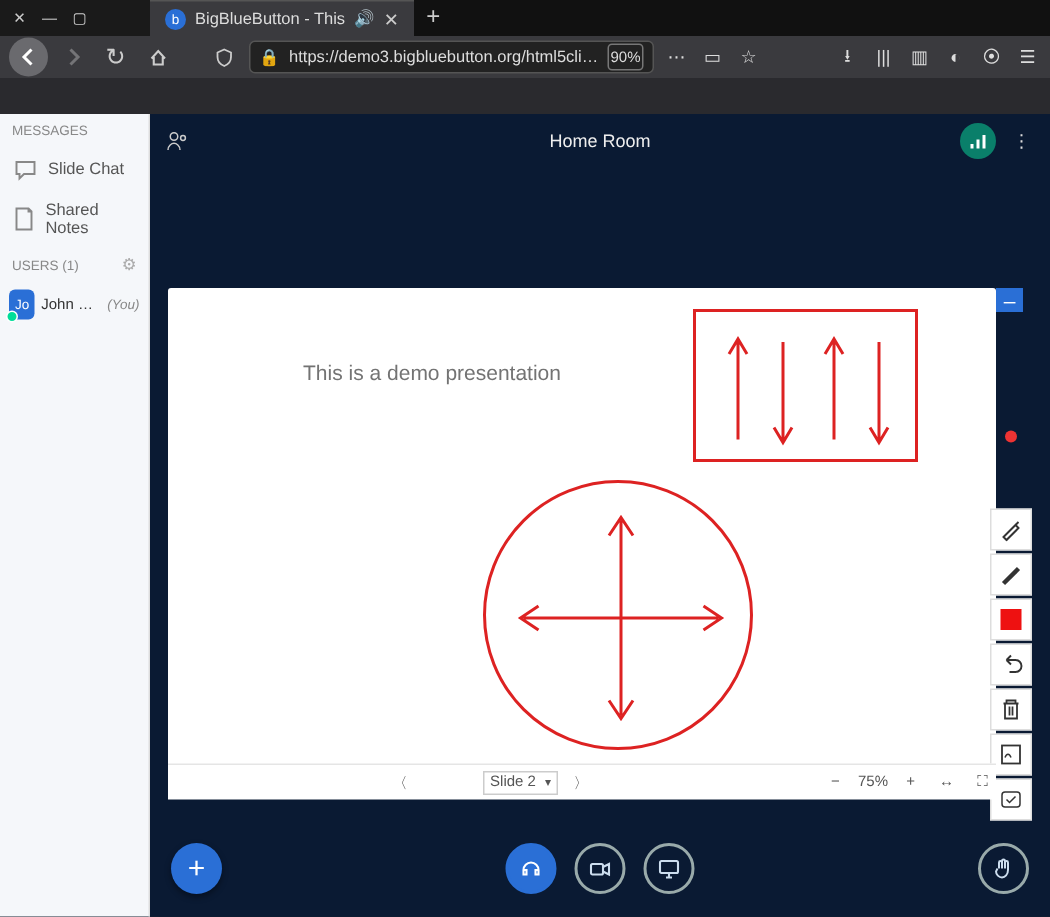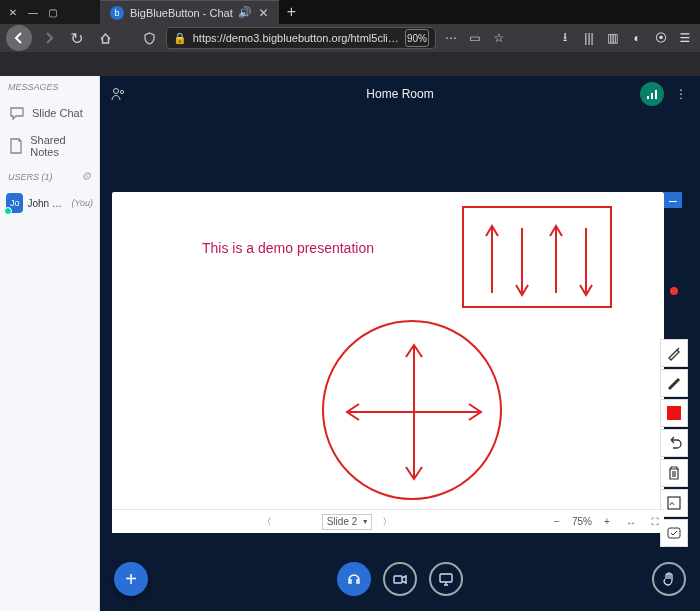--- a/index.html
+++ b/index.html
@@ -20,39 +20,39 @@
   .nav-back { width:26px; height:26px; border-radius:50%; background:#6a6a6e; }
   .urlbar { flex:0 0 auto; width:270px; height:22px; background:#222; border-radius:4px; display:flex; align-items:center; padding:0 6px; gap:6px; font-size:11px; color:#ddd; border:1px solid #555; }
   .urlbar .url { flex:1; white-space:nowrap; overflow:hidden; text-overflow:ellipsis; }
   .zoom-badge { width:24px; height:18px; border:1px solid #777; border-radius:3px; display:flex; align-items:center; justify-content:center; font-size:10px; }
   .nav-right { display:flex; align-items:center; gap:6px; margin-left:auto; }
   .nav-icon { width:18px; height:18px; display:flex; align-items:center; justify-content:center; font-size:12px; color:#ddd; }
 
   
   .app { position:absolute; top:76px; left:0; right:0; bottom:0; display:flex; background:#0a1a33; }
   .sidebar { width:100px; background:#f5f7fa; border-right:1px solid #ddd; display:flex; flex-direction:column; font-size:11px; color:#555; }
-  .side-section-hdr { padding:6px 8px; font-size:9px; color:#888; text-transform:uppercase; display:flex; align-items:center; justify-content:space-between;font-style:italic; }
+  .side-section-hdr { padding:6px 8px; font-size:9px; color:#888; text-transform:uppercase; display:flex; align-items:center; justify-content:space-between; }
   .side-item { display:flex; align-items:center; gap:6px; padding:6px 8px; cursor:pointer; }
   .side-item .icn { width:18px; height:18px; display:flex; align-items:center; justify-content:center; }
   .user-row { display:flex; align-items:center; gap:4px; padding:4px 6px; }
   .avatar { width:20px; height:20px; border-radius:4px; background:#2a6fd6; color:#fff; font-size:9px; display:flex; align-items:center; justify-content:center; position:relative; }
   .avatar .status-dot { position:absolute; width:8px; height:8px; border-radius:50%; background:#0d9; bottom:-2px; left:-2px; border:1px solid #fff; }
   .user-name { font-size:10px; color:#333; white-space:nowrap; overflow:hidden; text-overflow:ellipsis; max-width:40px;}
   .you { font-size:9px; font-style:italic; color:#888; }
 
   .main { flex:1; display:flex; flex-direction:column; position:relative; background:#0a1a33; }
   .topbar { height:36px; display:flex; align-items:center; justify-content:space-between; padding:12px 10px; color:#eee; font-size:12px; }
   .topbar .left, .topbar .right { display:flex; align-items:center; gap:8px; }
   .conn-ind { width:24px; height:24px; border-radius:50%; background:#0a7f6a; display:flex; align-items:center; justify-content:center; }
   .menu-dots { width:18px; color:#ddd; text-align:center; }
 
   .pres-wrap { flex:1; background:#0a1a33; position:relative; margin:0 6px; }
   .whiteboard { position:absolute; top:80px; left:6px; right:30px; bottom:100px; background:#fff; border-radius:2px; }
   .wb-inner { position:absolute; inset:0; }
-  .demo-text { position:absolute; top:48px; left:90px; color:#be185d; font-size:14px; }
+  .demo-text { position:absolute; top:48px; left:90px; color:#737373; font-size:14px; }
   .watermark { position:absolute; bottom:6px; left:50%; transform:translateX(-50%); color:#ccc; font-size:11px; }
   .rect-annot { position:absolute; top:14px; right:52px; width:150px; height:102px; border:2px solid #d22; }
   .circle-annot { position:absolute; top:128px; left:210px; width:180px; height:180px; border:2px solid #d22; border-radius:50%; }
 
   
   .slidebar { position:absolute; left:6px; right:30px; bottom:78px; height:24px; background:#fff; border-top:1px solid #e5e5e5; display:flex; align-items:center; justify-content:center; gap:6px; font-size:10px; color:#555; }
   .slidebar .spacer { flex:1; }
   .slidebar .sb-btn { width:18px; height:18px; display:flex; align-items:center; justify-content:center; border:1px solid transparent; }
   .slide-label { padding:0 4px; border:1px solid #ccc; height:16px; display:flex; align-items:center; gap:6px;margin-left:40px;}
   .minimize-pres { position:absolute; top:80px; right:12px; width:18px; height:16px; background:#2a6fd6; color:#fff; display:flex; align-items:center; justify-content:center; font-size:14px; }
@@ -78,21 +78,21 @@
 
 <div class="titlebar">
   <div class="tb-btn">✕</div>
   <div class="tb-btn">—</div>
   <div class="tb-btn">▢</div>
 </div>
 
 <div class="tabstrip" style="position:absolute; top:0; left:100px; right:0; height:24px;">
   <div class="tab">
     <span class="favicon">b</span>
-    <span>BigBlueButton - Chat</span>
+    <span>BigBlueButton - This</span>
     <span class="sound">🔊</span>
     <span class="close">✕</span>
   </div>
   <div class="newtab">+</div>
 </div>
 
 <div class="navbar" style="position:absolute; top:24px; left:0; right:0; height:28px;">
   <div class="nav-btn nav-back">
     <svg width="12" height="12" viewBox="0 0 12 12">
         <path d="M8 1 L3 6 L8 11" stroke="#fff" stroke-width="2" fill="none"></path>

